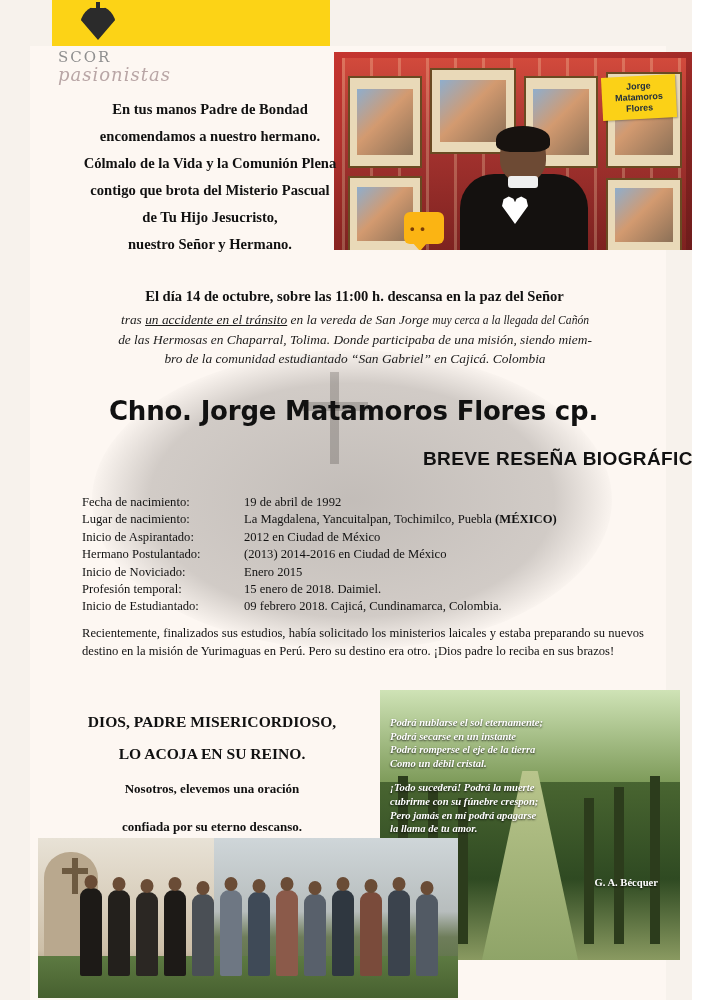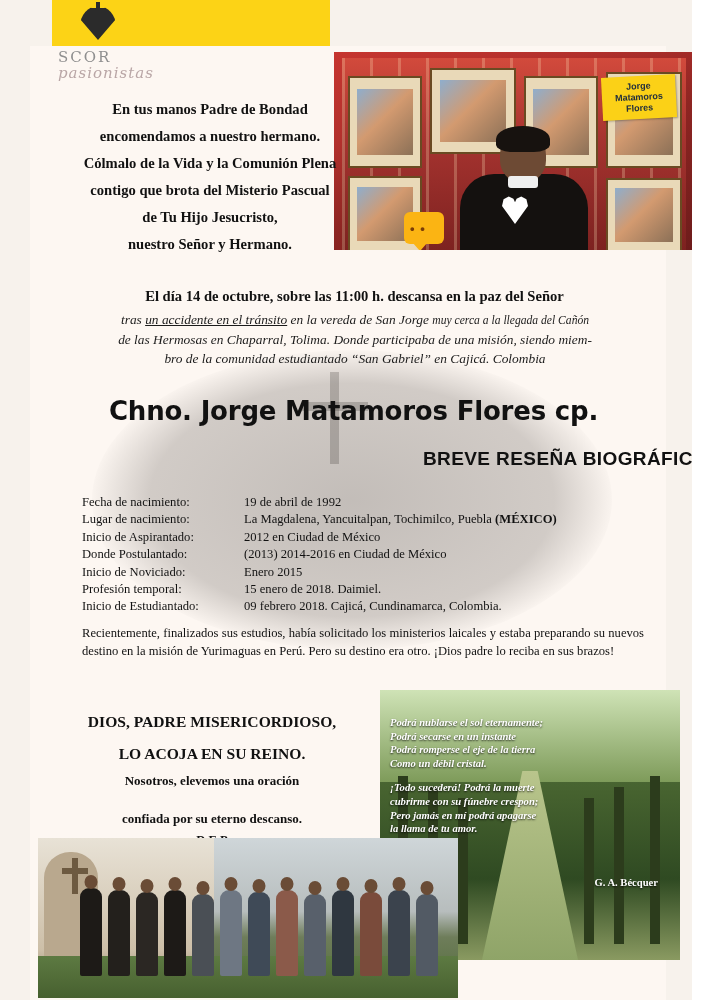--- a/index.html
+++ b/index.html
@@ -79,21 +79,21 @@
     position: absolute;
     left: 6px; top: 44px;
     font-size: 15px;
     color: #8f8f8f;
     font-family: "DejaVu Serif", serif;
     letter-spacing: 2px;
   }
   .logo-text2 {
     position: absolute;
     left: 6px; top: 60px;
-    font-size: 15px;
+    font-size: 18px;
     color: #b9a6a6;
     font-style: italic;
     font-family: "DejaVu Serif", serif;
     letter-spacing: 1px;
   }
 
   
   .hero-photo {
     position: absolute;
     left: 334px; top: 52px;
@@ -345,20 +345,21 @@
   }
   .closing .l1 {
     font-size: 15.6px;
     font-weight: bold;
     line-height: 32px;
   }
   .closing .l2 {
     font-size: 13px;
     font-weight: bold;
     line-height: 22px;
+    margin-top: 8px;
   }
   .closing .l3 {
     font-size: 12.6px;
     font-weight: bold;
     line-height: 20px;
   }
 
   
   .poem-photo {
     position: absolute;
@@ -553,21 +554,21 @@
     </div>
     <div class="bio-row">
       <div class="bio-label">Lugar de nacimiento:</div>
       <div class="bio-value"><span>La Magdalena, Yancuitalpan, Tochimilco, Puebla </span><b>(MÉXICO)</b></div>
     </div>
     <div class="bio-row">
       <div class="bio-label">Inicio de Aspirantado:</div>
       <div class="bio-value"><span>2012 en Ciudad de México</span><b></b></div>
     </div>
     <div class="bio-row">
-      <div class="bio-label">Donde Postulantado:</div>
+      <div class="bio-label">Hermano Postulantado:</div>
       <div class="bio-value"><span>(2013) 2014-2016 en Ciudad de México</span><b></b></div>
     </div>
     <div class="bio-row">
       <div class="bio-label">Inicio de Noviciado:</div>
       <div class="bio-value"><span>Enero 2015</span><b></b></div>
     </div>
     <div class="bio-row">
       <div class="bio-label">Profesión temporal:</div>
       <div class="bio-value"><span>15 enero de 2018. Daimiel.</span><b></b></div>
     </div>

